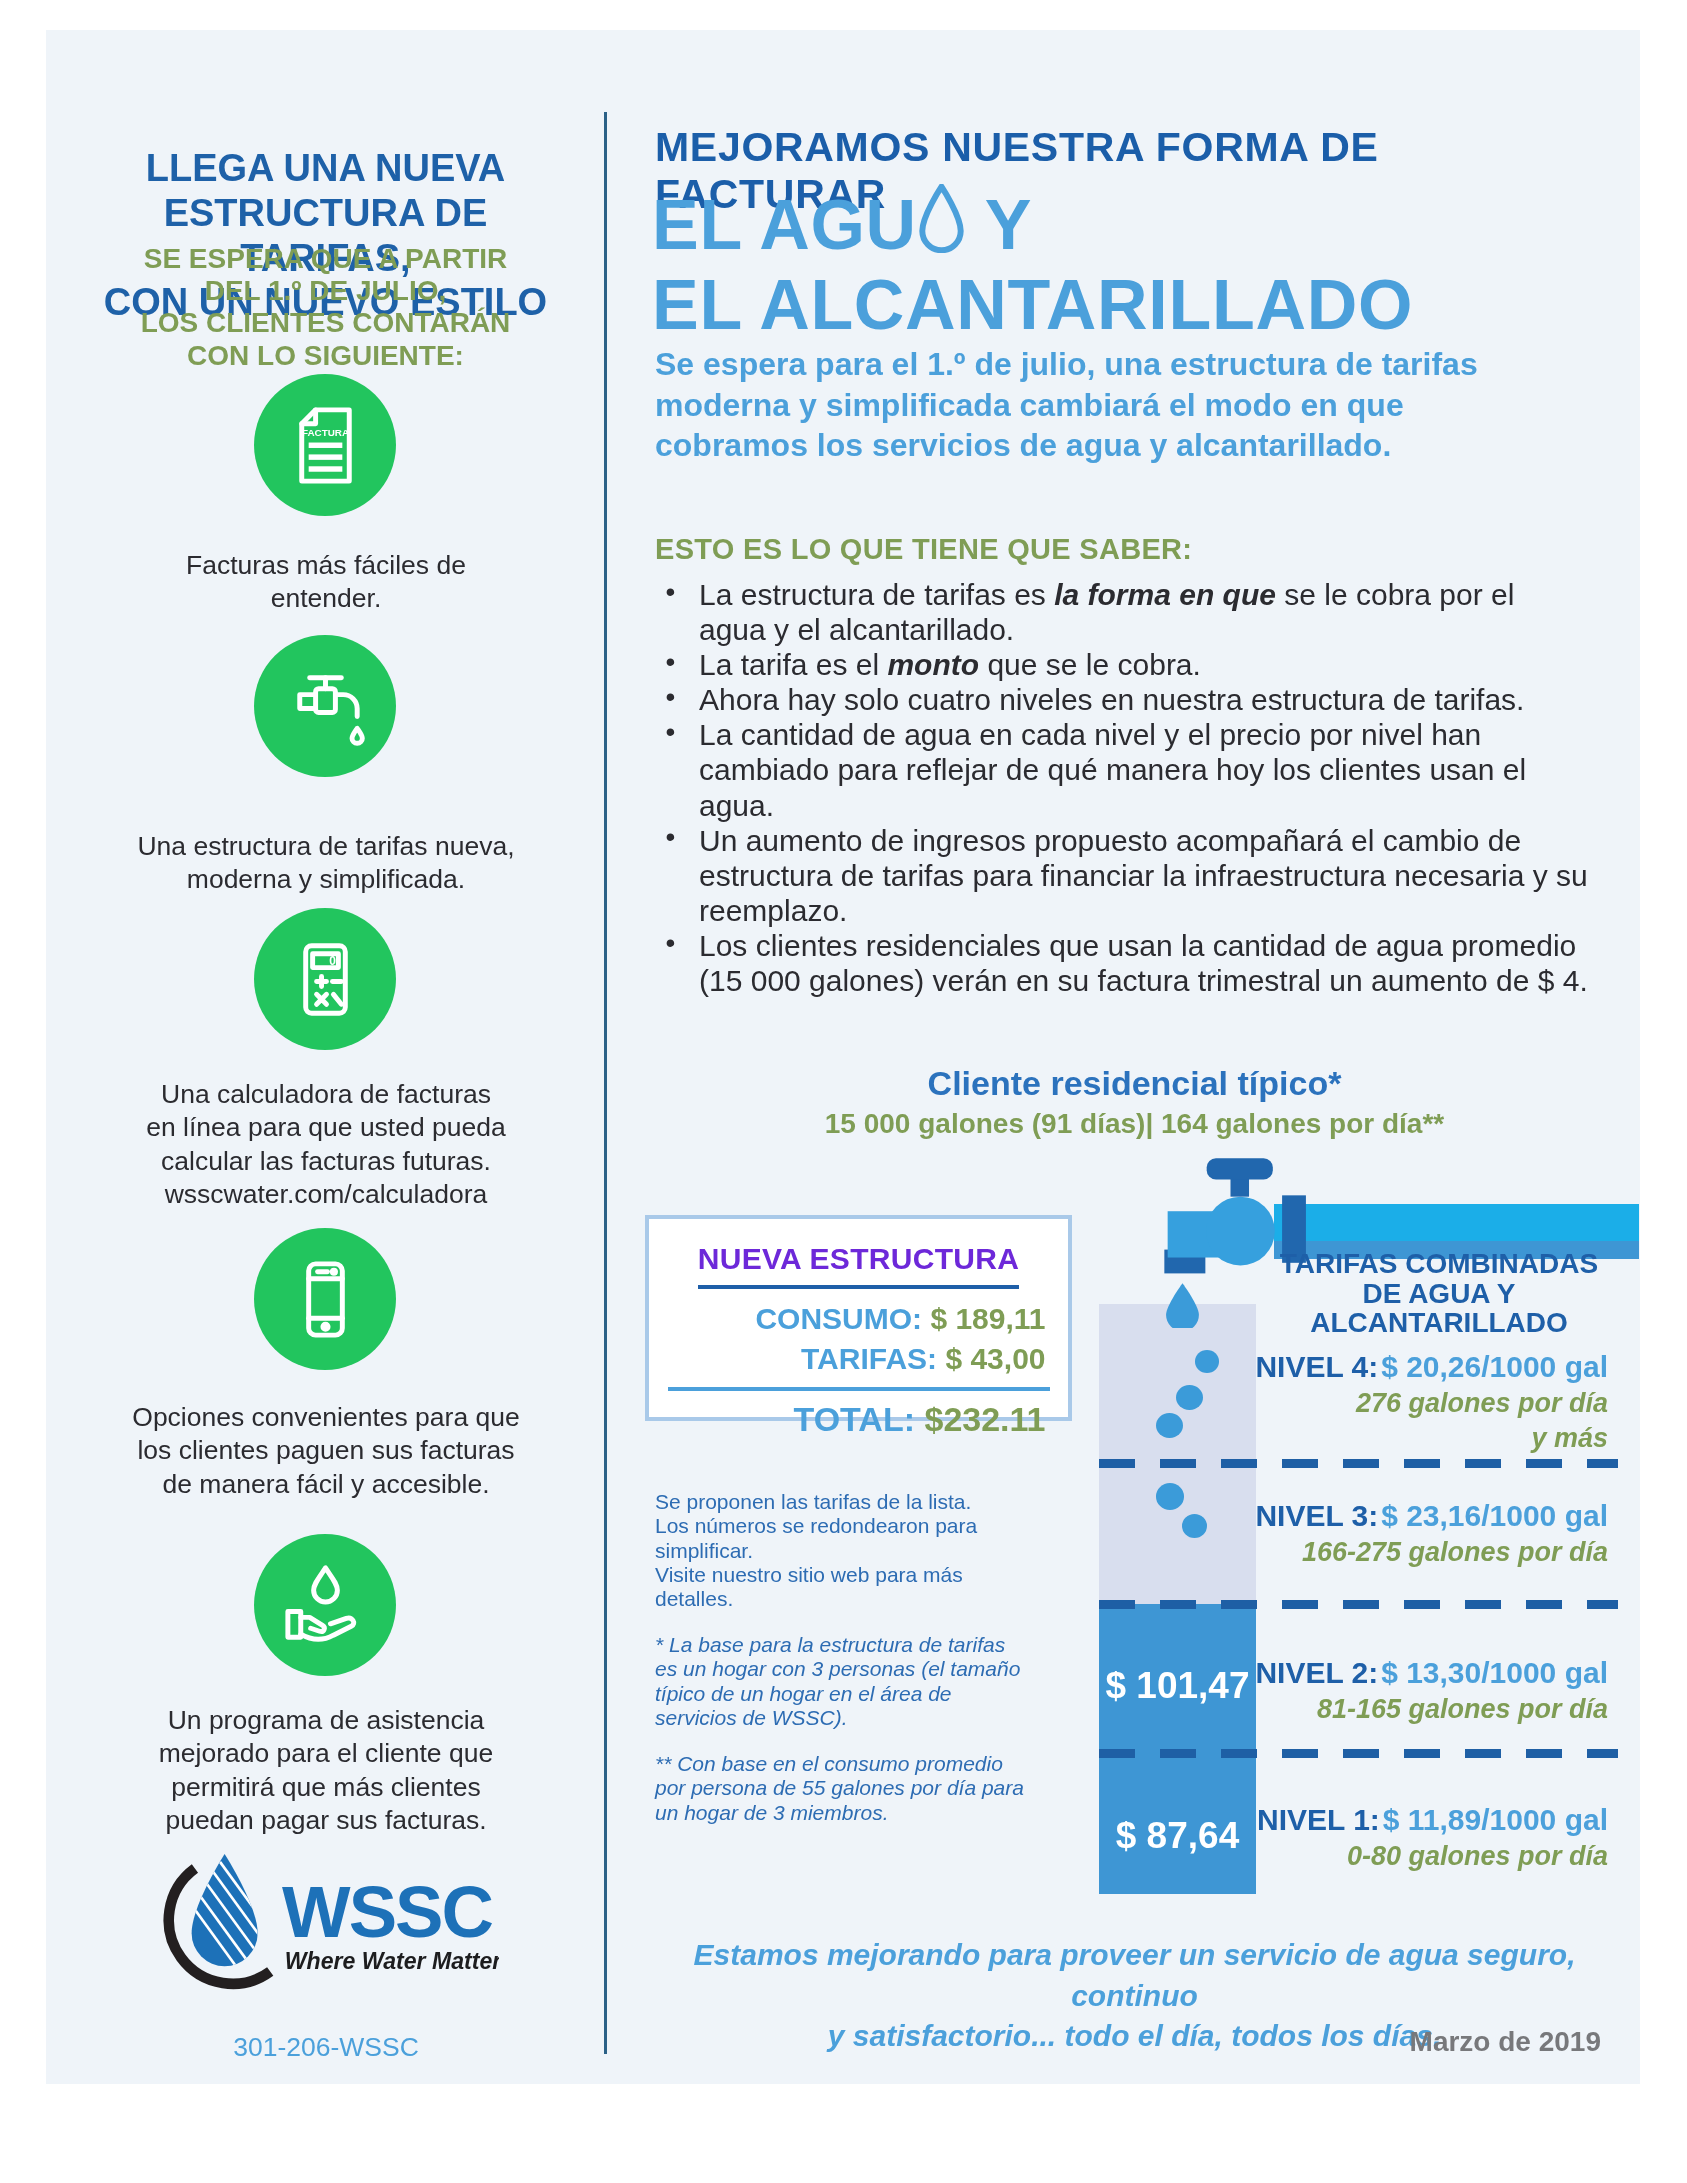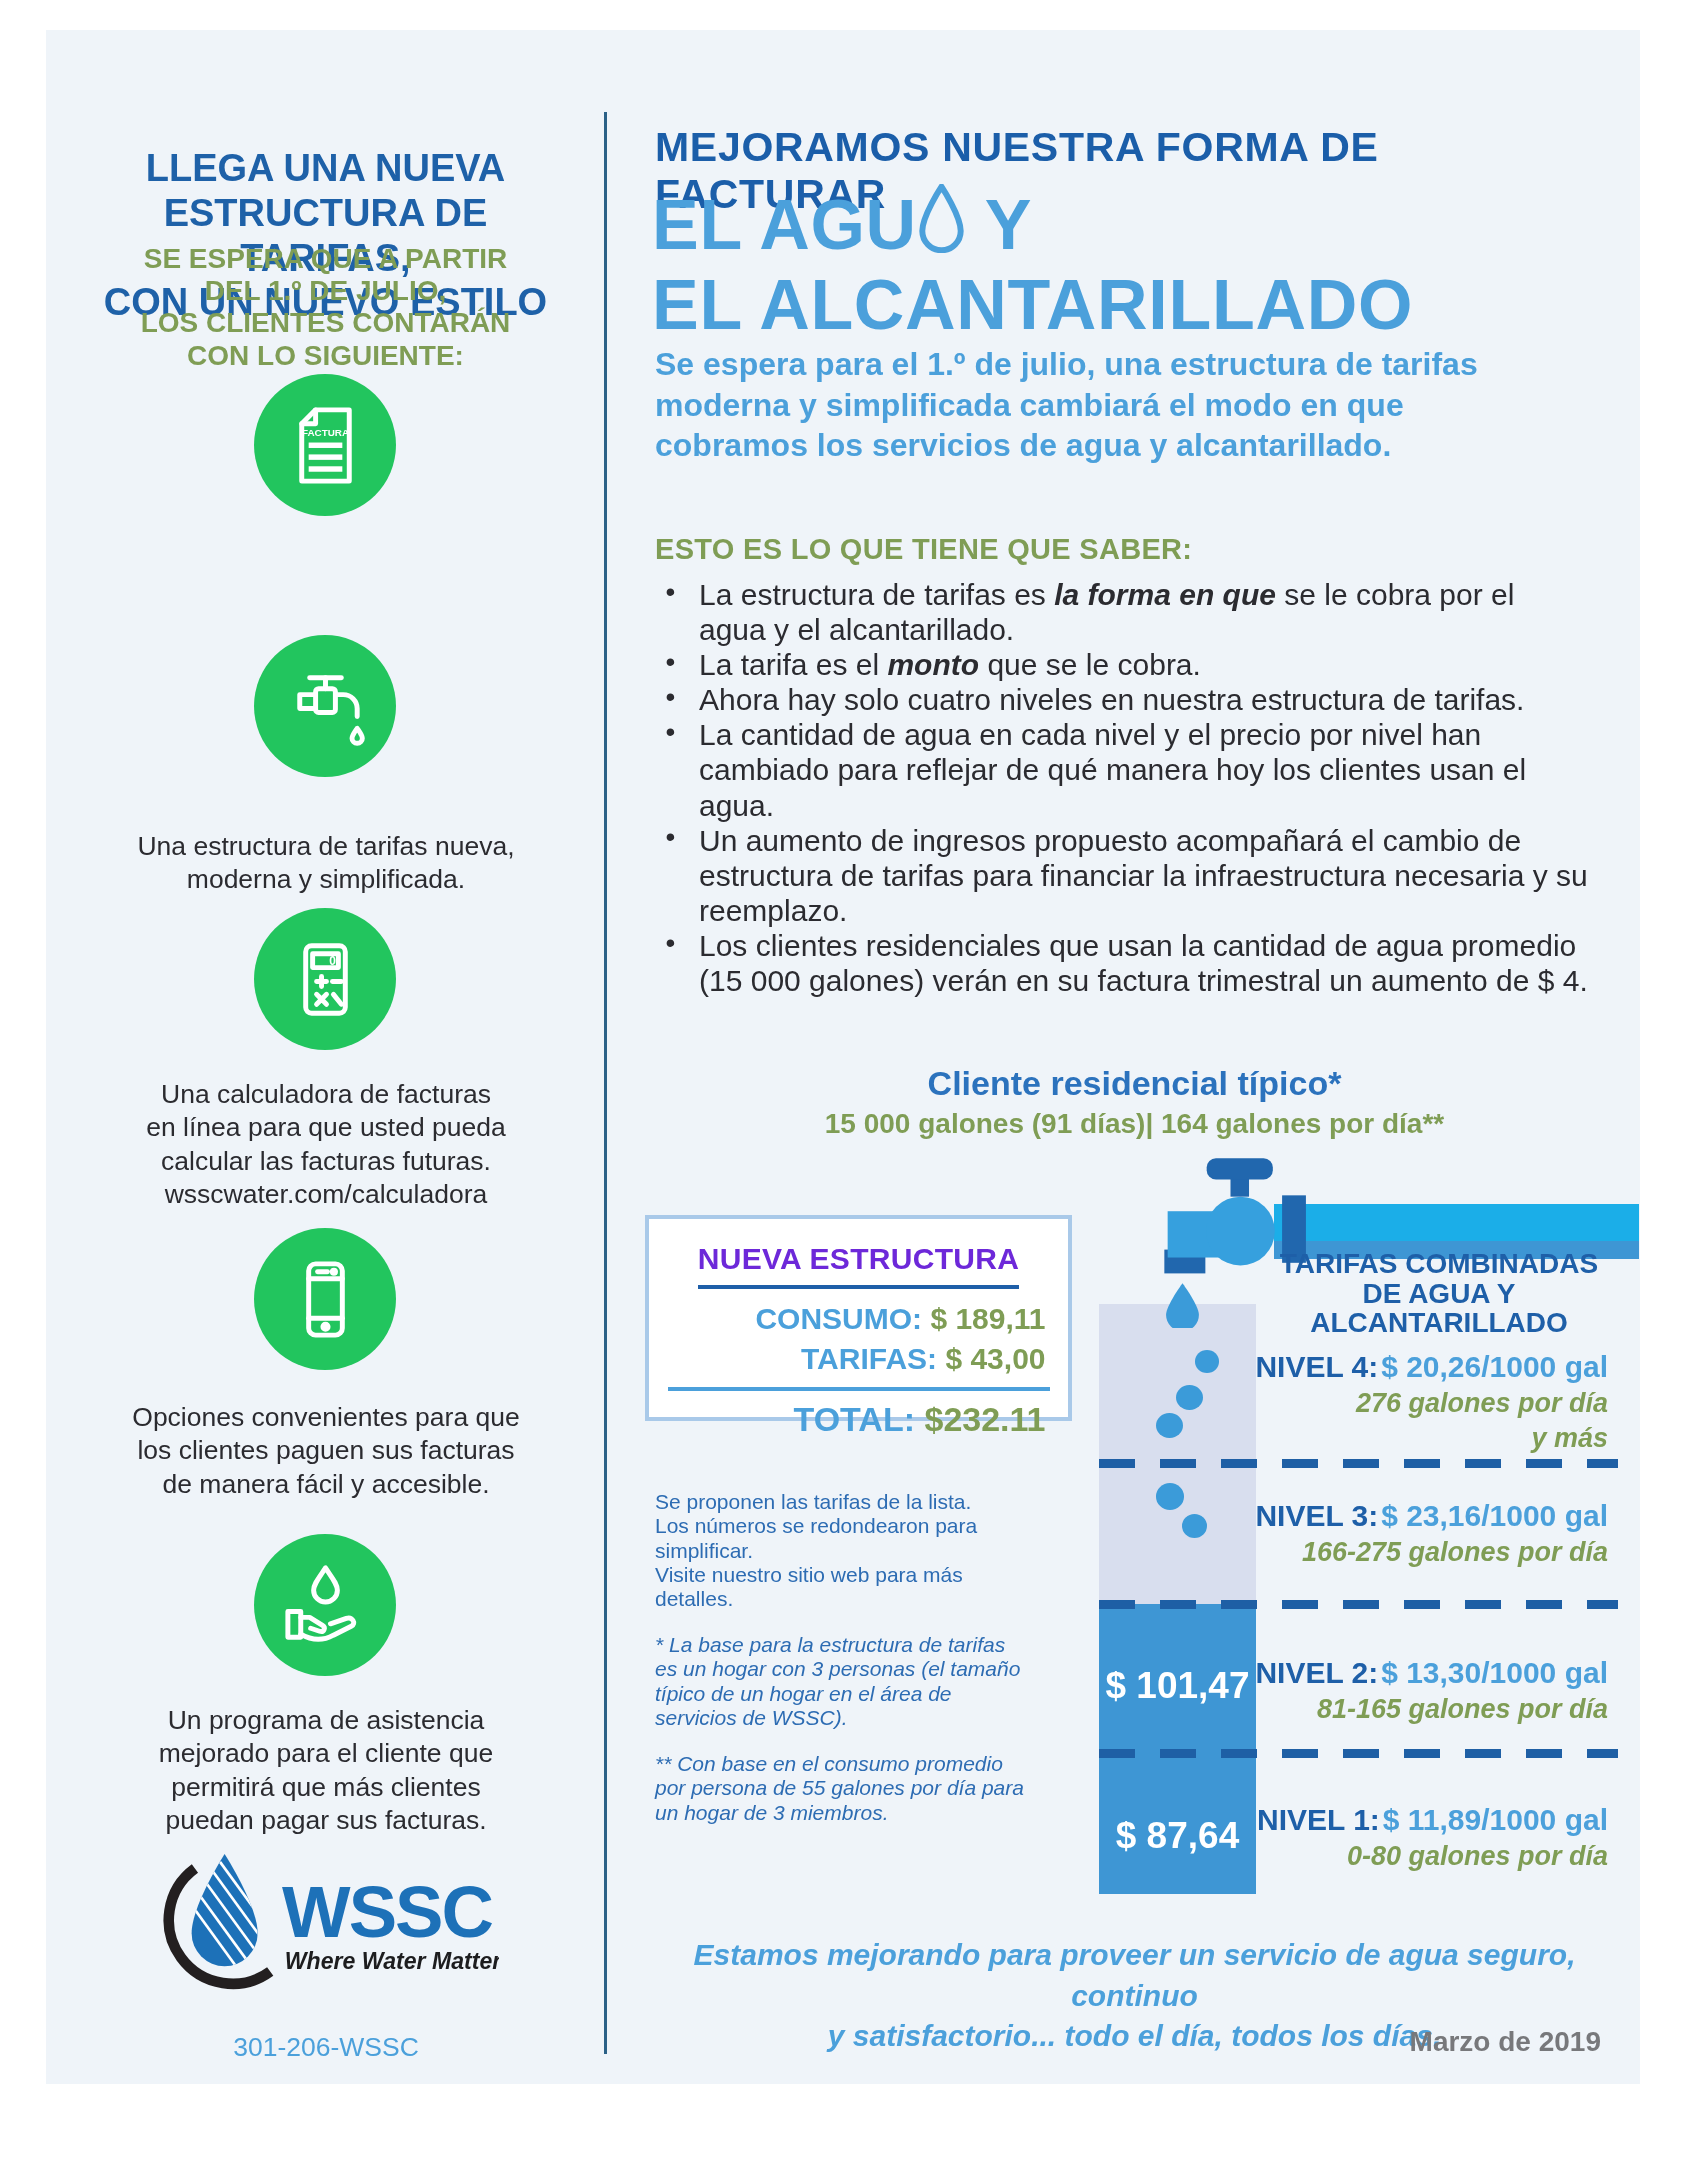--- a/index.html
+++ b/index.html
@@ -103,20 +103,22 @@
       <g class="icon-stroke">
         <path d="M40,14 H74 V86 H26 V28 Z"></path>
         <path d="M40,14 V28 H26"></path>
       </g>
       <text x="50" y="40" text-anchor="middle" font-size="10" font-weight="bold" fill="#ffffff">FACTURA</text>
       <rect x="33" y="47" width="34" height="5.5" fill="#ffffff"></rect>
       <rect x="33" y="59" width="34" height="5.5" fill="#ffffff"></rect>
       <rect x="33" y="71" width="34" height="5.5" fill="#ffffff"></rect>
     </svg>
   </div>
+  <div class="sb-cap pre" style="top:549px;">Facturas más fáciles de
+entender.</div>
 
   <div class="sb-circle" style="top:635px;">
     <svg width="99" height="99" viewBox="0 0 100 100">
       <g class="icon-stroke">
         <path d="M34,21 H66"></path>
         <path d="M50,21 V32"></path>
         <rect x="40" y="32" width="20" height="24" rx="3"></rect>
         <path d="M40,38 H24 V52 H40"></path>
         <path d="M60,38 h8 a14,14 0 0 1 14,14 v8"></path>
         <path d="M82,72 c-3.2,4.8 -5.2,7.4 -5.2,10 a5.2,5.2 0 0 0 10.4,0 c0,-2.6 -2,-5.2 -5.2,-10 z"></path>

